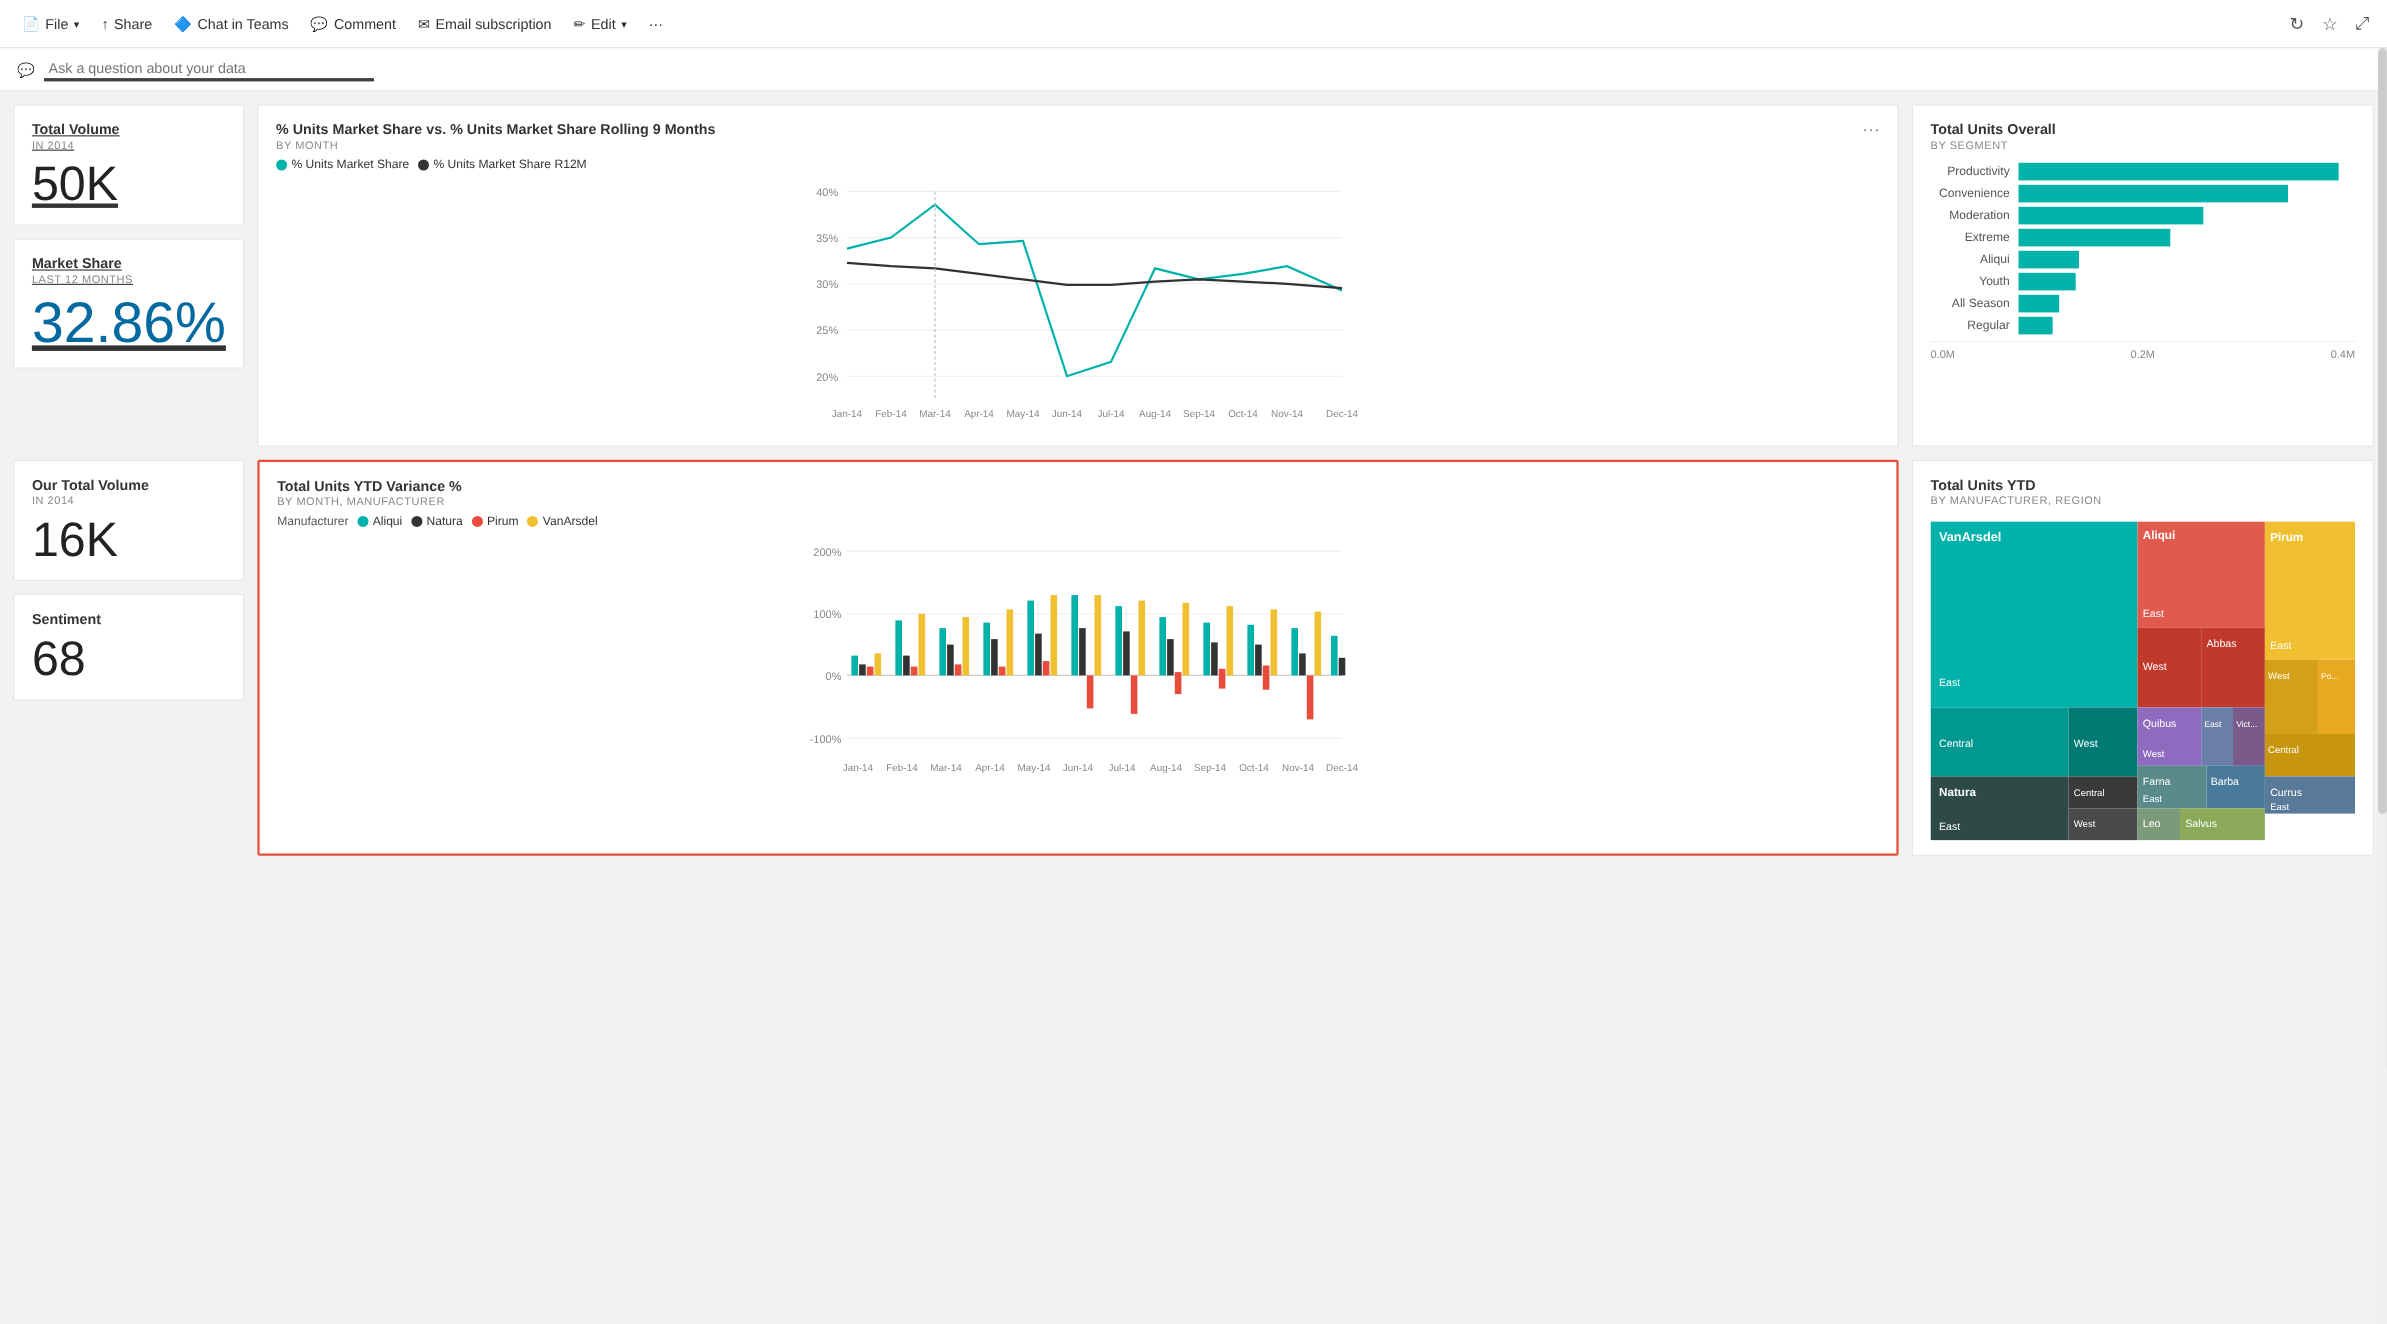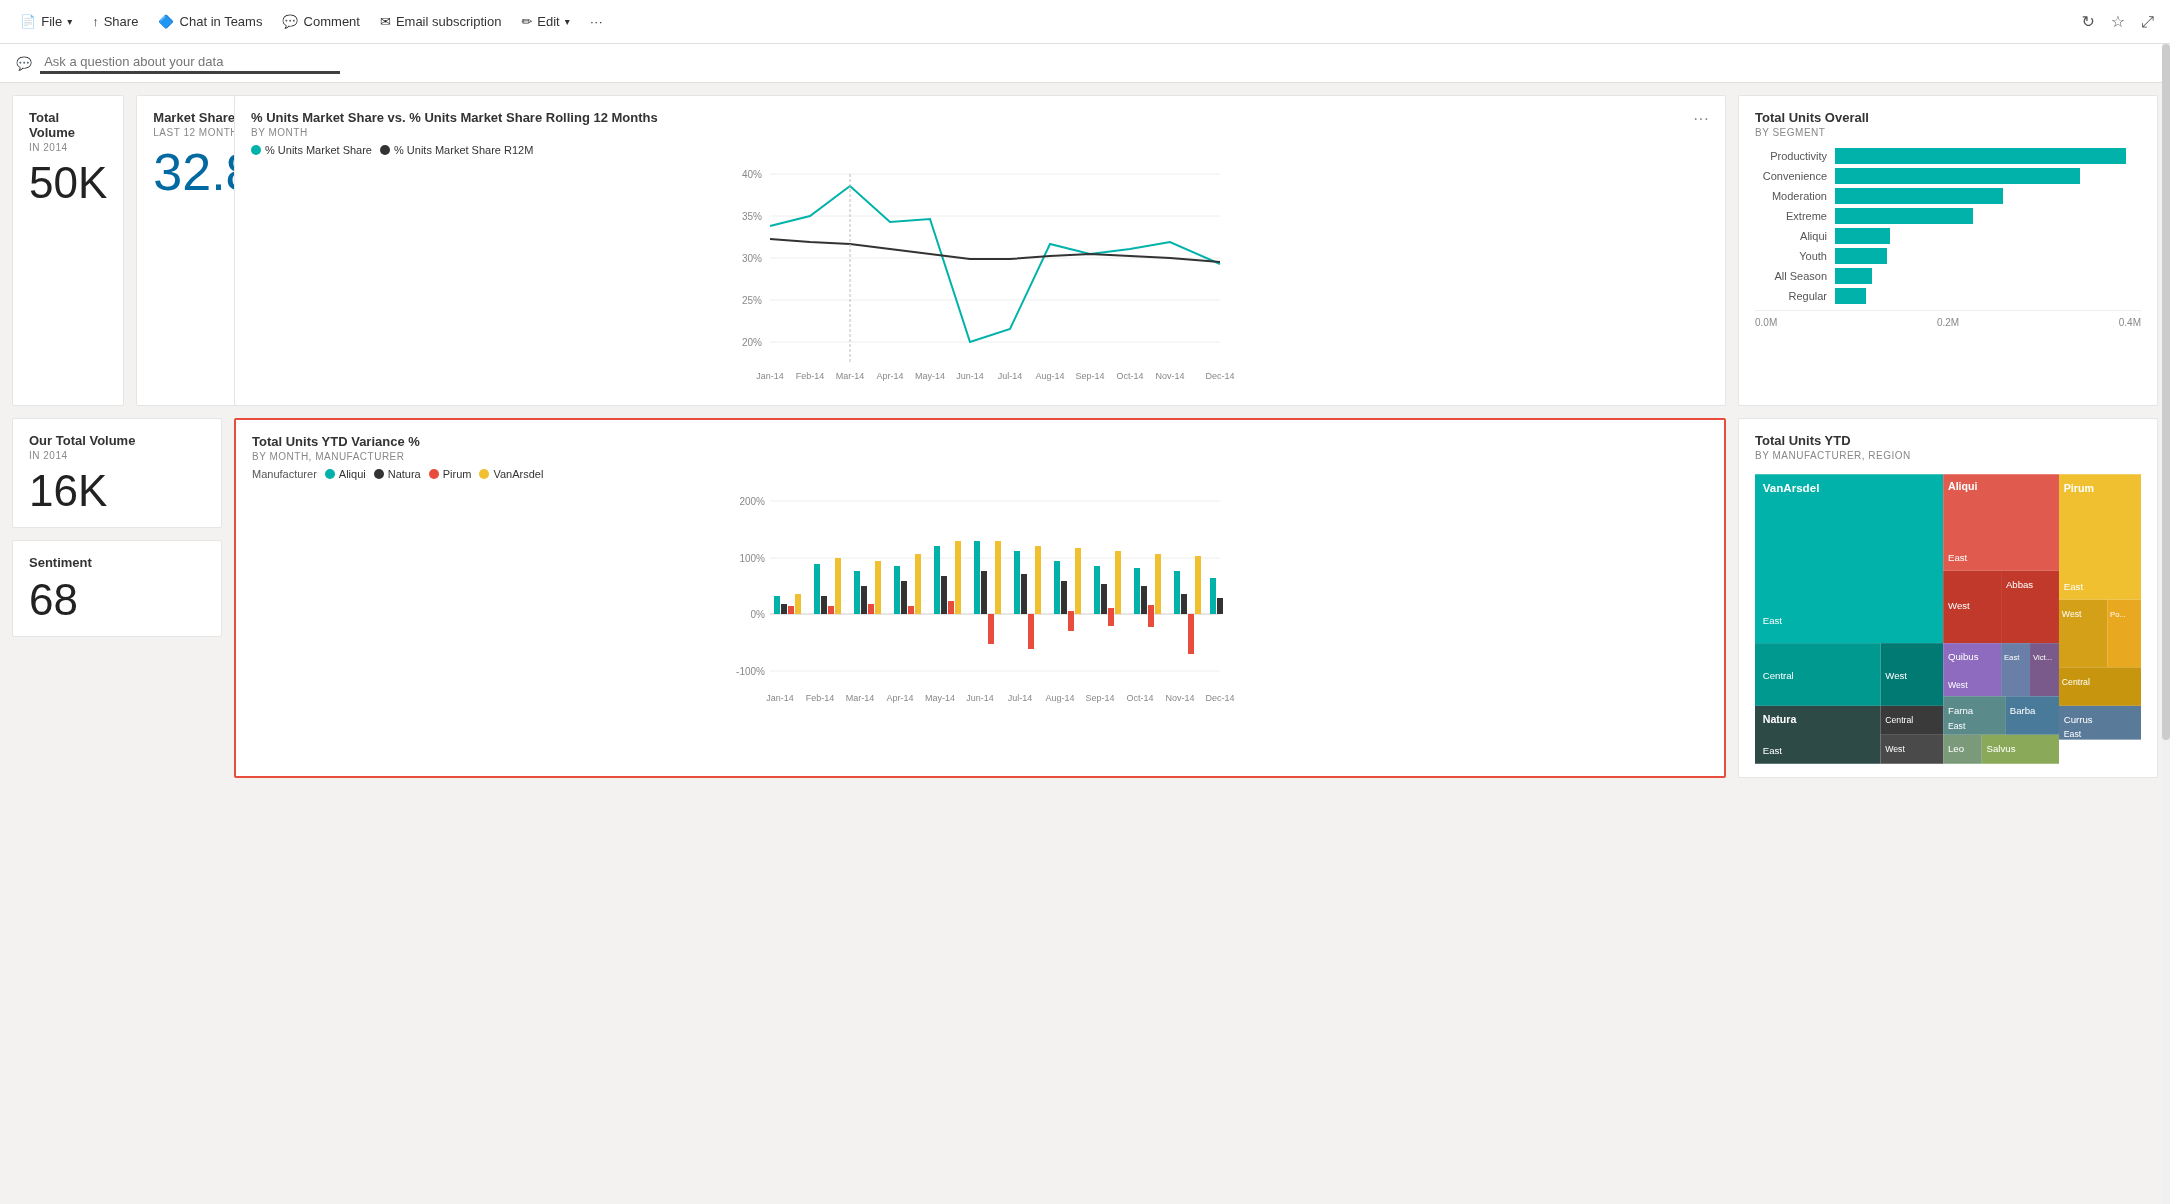--- a/index.html
+++ b/index.html
@@ -41,21 +41,21 @@
     .card {
       background: #fff; border: 1px solid #e5e5e5;
       padding: 14px 16px; border-radius: 2px;
     }
     .card-title { font-size: 13px; font-weight: 600; color: #333; }
     .card-subtitle { font-size: 10px; color: #888; text-transform: uppercase; letter-spacing: 0.5px; margin-top: 2px; }
     .card-value { font-size: 44px; font-weight: 200; color: #222; margin-top: 8px; line-height: 1; }
     .card-value-pct { font-size: 52px; font-weight: 200; color: #0369a1; margin-top: 8px; line-height: 1; }
 
     .left-panel {
-      display: flex; flex-direction: row; gap: 12px;
+      display: flex; flex-direction: column; gap: 12px; text-decoration: underline;
     }
 
     
     .chart-card {
       background: #fff; border: 1px solid #e5e5e5;
       padding: 14px 16px 8px; border-radius: 2px;
     }
     .chart-card-title { font-size: 13px; font-weight: 600; color: #333; }
     .chart-card-subtitle { font-size: 10px; color: #888; text-transform: uppercase; letter-spacing: 0.5px; margin-top: 2px; }
     .chart-more { float: right; color: #888; font-size: 16px; cursor: pointer; }
@@ -140,21 +140,21 @@
     <div class="card">
       <div class="card-title">Market Share</div>
       <div class="card-subtitle">LAST 12 MONTHS</div>
       <div class="card-value-pct">32.86%</div>
     </div>
   </div>
 
   <div class="chart-card">
     <div style="display:flex;justify-content:space-between;align-items:flex-start;">
       <div>
-        <div class="chart-card-title">% Units Market Share vs. % Units Market Share Rolling 12 Months</div>
+        <div class="chart-card-title">% Units Market Share vs. % Units Market Share Rolling 9 Months</div>
         <div class="chart-card-subtitle">BY MONTH</div>
       </div>
       <span class="chart-more">···</span>
     </div>
     <div class="legend">
       <div class="legend-item">
         <span class="legend-dot" style="background:#00b2a9;"></span>
         <span>% Units Market Share</span>
       </div>
       <div class="legend-item">

